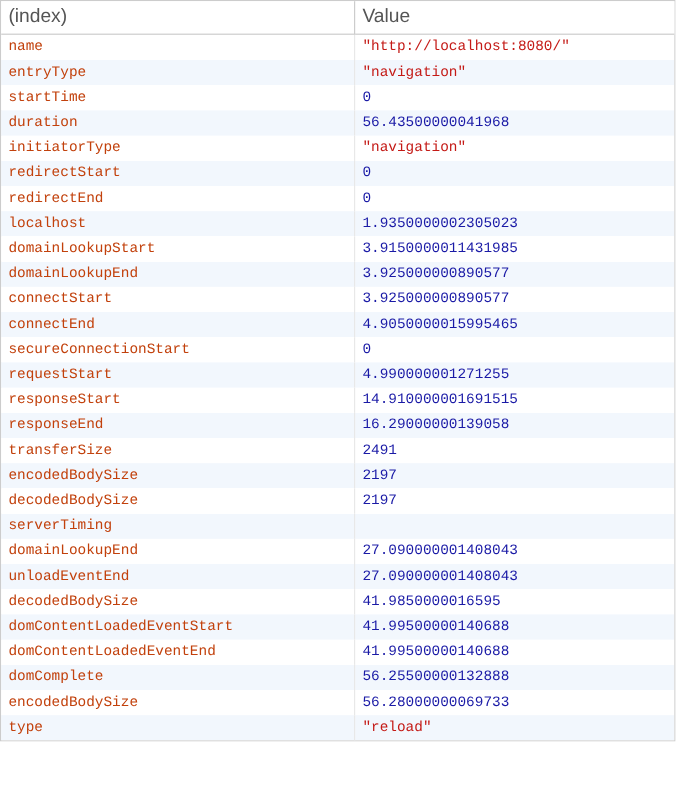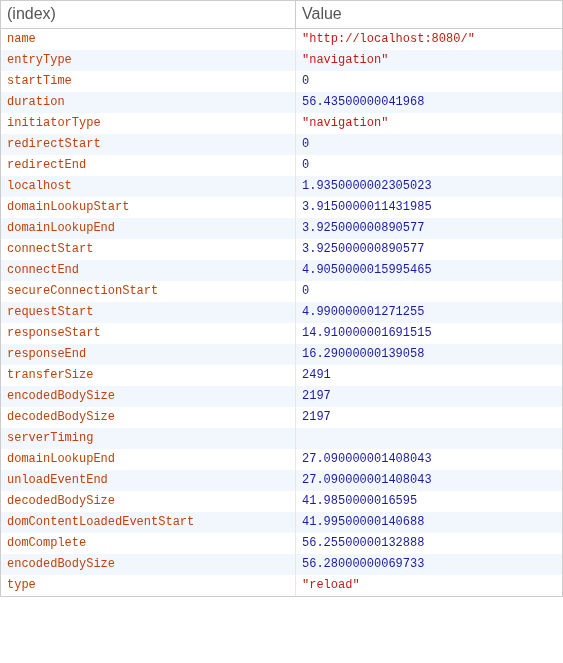--- a/index.html
+++ b/index.html
@@ -149,20 +149,24 @@
         </tr>
         <tr>
           <td class="key">decodedBodySize</td>
           <td class="val-num">41.9850000016595</td>
         </tr>
         <tr>
           <td class="key">domContentLoadedEventStart</td>
           <td class="val-num">41.99500000140688</td>
         </tr>
         <tr>
+          <td class="key">domContentLoadedEventEnd</td>
+          <td class="val-num">41.99500000140688</td>
+        </tr>
+        <tr>
           <td class="key">domComplete</td>
           <td class="val-num">56.25500000132888</td>
         </tr>
         <tr>
           <td class="key">encodedBodySize</td>
           <td class="val-num">56.28000000069733</td>
         </tr>
         <tr>
           <td class="key">type</td>
           <td class="val-string">"reload"</td>

